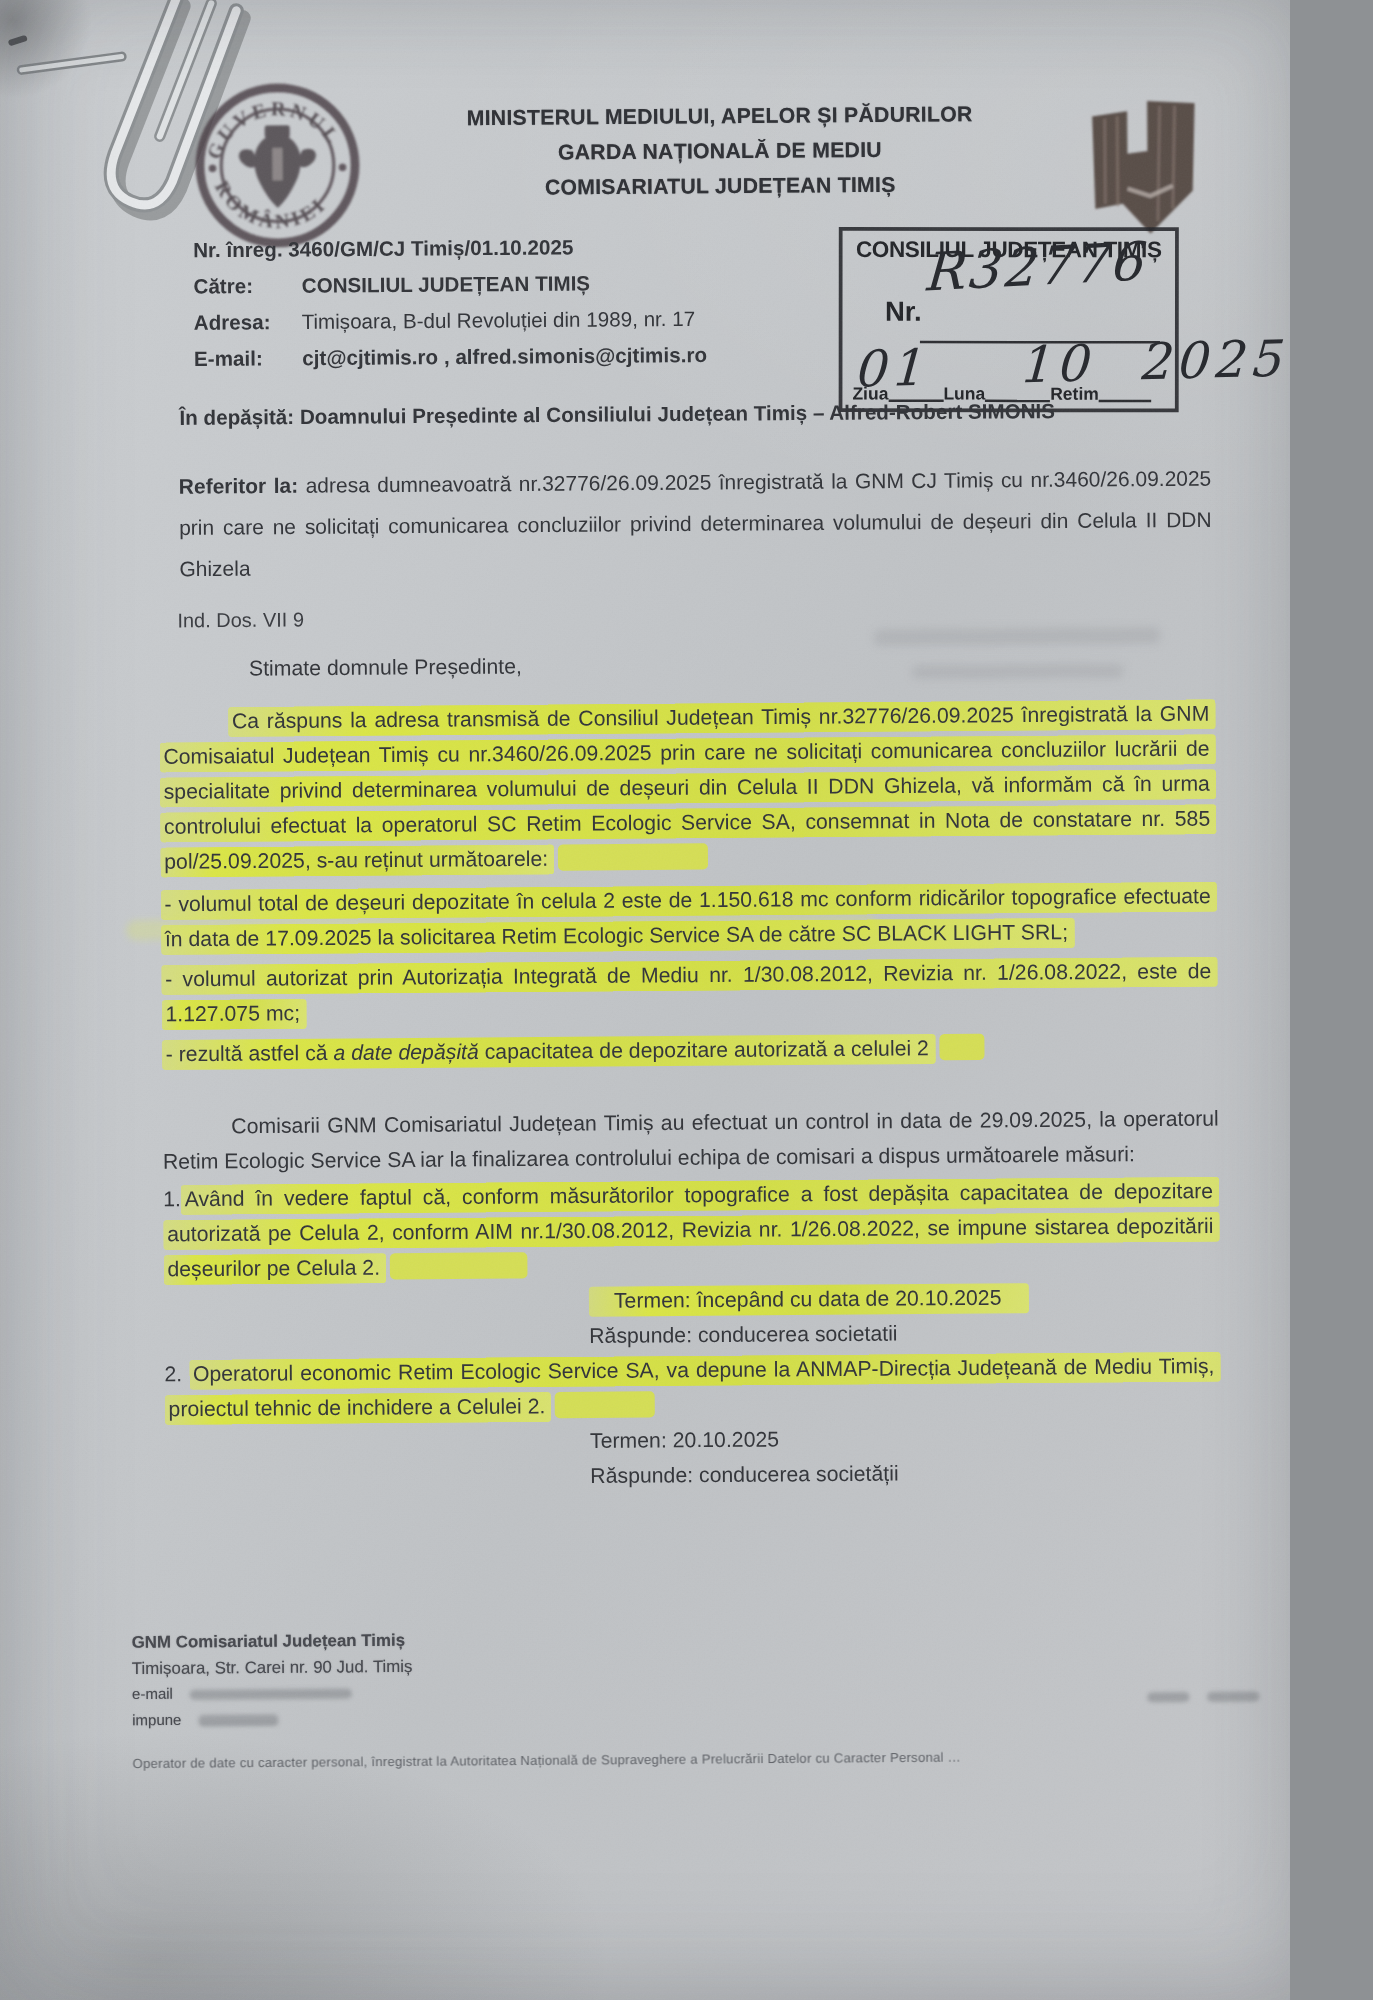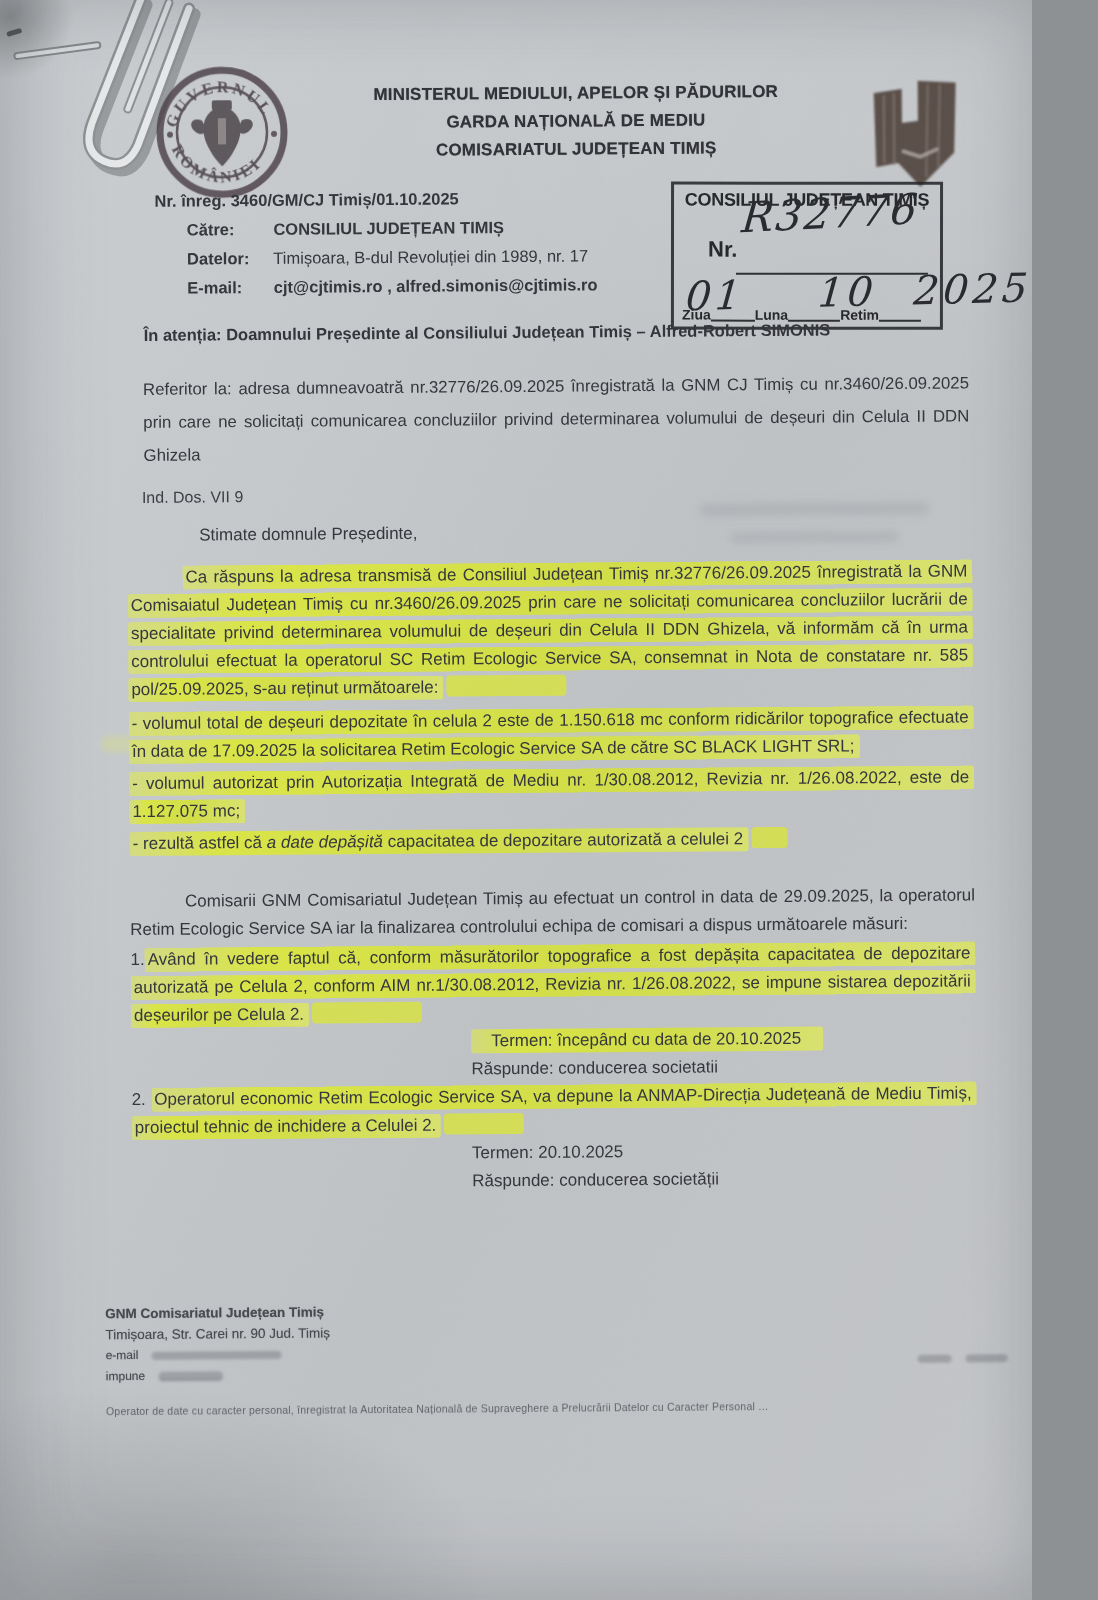--- a/index.html
+++ b/index.html
@@ -21,21 +21,21 @@
   .ink{color:#313338;text-shadow:0 0 .6px rgba(49,51,56,.55);}
   .abs{position:absolute;}
 
   
   .header{left:296px;top:80px;width:568px;text-align:center;font-weight:bold;
           font-size:17px;line-height:28px;letter-spacing:.2px;color:#2e3035;
           text-shadow:0 0 .7px rgba(46,48,53,.6);}
 
   
   .reg{left:158px;top:184px;font-size:16.5px;line-height:29px;color:#323439;}
-  .reg .lbl{display:inline-block;width:82px;font-weight:bold;margin-left:32px;}
+  .reg .lbl{display:inline-block;width:82px;font-weight:bold;}
   .reg .b{font-weight:bold;}
 
   
   .stampbox{left:674px;top:184px;width:266px;height:142px;
             border:3px solid rgba(34,35,40,.88);transform:rotate(.5deg);
             color:#232529;}
   .stampbox .title{position:absolute;left:0;right:0;top:5px;text-align:center;
             font-weight:bold;font-size:18px;letter-spacing:-.3px;white-space:nowrap;}
   .stampbox .nrlabel{position:absolute;left:34px;top:52px;font-size:22px;font-weight:bold;}
   .stampbox .nrline{position:absolute;left:62px;right:12px;top:88px;border-bottom:2.5px solid #2c2d31;}
@@ -45,21 +45,21 @@
   .stampbox .datevalue{position:absolute;left:12px;top:84px;font-size:40px;
             transform:rotate(-1.5deg) skewX(-6deg);word-spacing:20px;letter-spacing:4px;}
   .stampbox .dmyrow{position:absolute;left:8px;right:8px;bottom:4px;display:flex;
             font-size:14px;font-weight:bold;}
   .uline{display:inline-block;border-bottom:2px solid #2c2d31;height:13px;}
 
   
   .attention{left:146px;top:323px;width:836px;font-size:16.5px;font-weight:bold;color:#313338;}
   .regarding{left:145px;top:370px;width:826px;font-size:16.8px;line-height:33px;
              text-align:justify;color:#323439;}
-  .regarding .lbl{font-weight:normal;}
+  .regarding .lbl{font-weight:bold;}
   .fileindex{left:143px;top:486px;font-size:16px;color:#3a3c41;}
   .salutation{left:200px;top:523px;font-size:17px;color:#323439;}
 
   .bodytext{left:128px;top:561px;width:845px;font-size:17px;line-height:28px;
             text-align:justify;color:#323439;}
   .bodytext p{margin:0;}
   .p1{text-indent:55px;margin-bottom:6px !important;}
   .bullet{margin-bottom:4px !important;}
   .p2{text-indent:55px;margin-top:30px !important;margin-bottom:2px !important;}
   .termen{margin-left:340px !important;}
@@ -161,21 +161,21 @@
         </g>
       </svg>
 
       <div class="abs reg">
         <div class="b">Nr. înreg. 3460/GM/CJ Timiș/01.10.2025</div>
         <div>
           <span class="lbl">Către:</span>
           <span class="b">CONSILIUL JUDEȚEAN TIMIȘ</span>
         </div>
         <div>
-          <span class="lbl">Datelor:</span>
+          <span class="lbl">Adresa:</span>
           <span>Timișoara, B-dul Revoluției din 1989, nr. 17</span>
         </div>
         <div>
           <span class="lbl">E-mail:</span>
           <span class="b">cjt@cjtimis.ro , alfred.simonis@cjtimis.ro</span>
         </div>
       </div>
 
       <div class="abs stampbox">
         <div class="title">CONSILIUL JUDEȚEAN TIMIȘ</div>
@@ -187,21 +187,21 @@
           <span>Ziua</span>
             <span class="uline" style="width:44px"></span>
           <span>Luna</span>
             <span class="uline" style="width:52px"></span>
           <span>Retim</span>
             <span class="uline" style="width:42px"></span>
         </div>
       </div>
 
       <div class="abs attention">
-        <span>În atenția:</span>
+        <span>În depășită:</span>
         <span>Doamnului Președinte al Consiliului Județean Timiș – Alfred-Robert SIMONIS</span>
       </div>
 
       <div class="abs regarding">
         <span class="lbl">Referitor la:</span>
         <span>adresa dumneavoatră nr.32776/26.09.2025 înregistrată la GNM CJ Timiș cu nr.3460/26.09.2025 prin care ne solicitați comunicarea concluziilor privind determinarea volumului de deșeuri din Celula II   DDN Ghizela</span>
       </div>
 
       <div class="abs fileindex">Ind. Dos. VII 9</div>
       <div class="abs salutation">Stimate domnule Președinte,</div>

